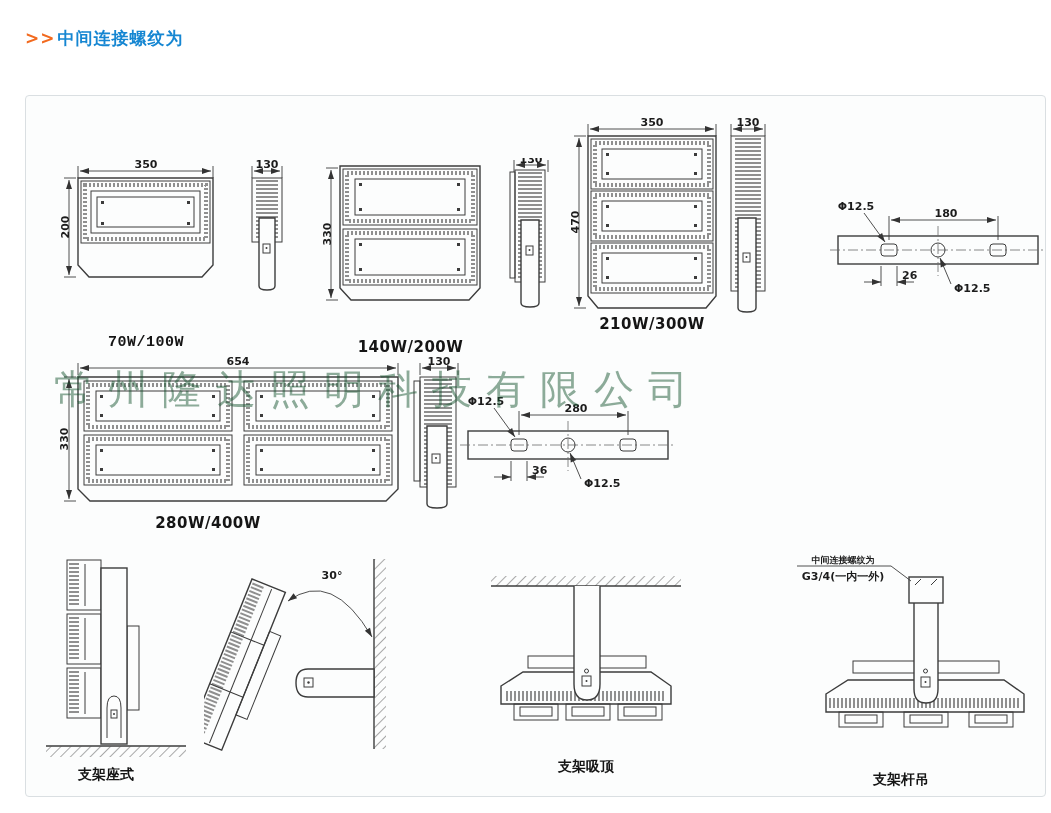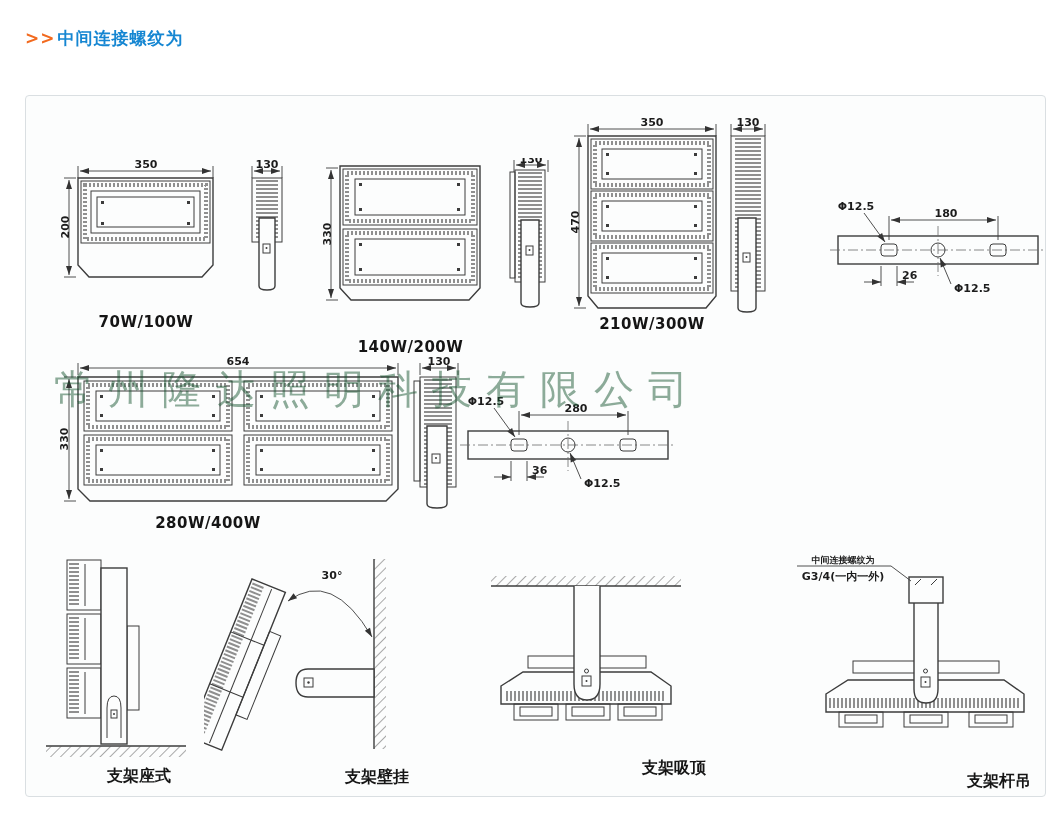--- a/index.html
+++ b/index.html
@@ -5,21 +5,21 @@
   html,body{margin:0;padding:0;background:#fff;}
   .page{position:relative;width:1051px;height:813px;background:#fff;overflow:hidden;
         font-family:"DejaVu Sans","Liberation Sans",sans-serif;}
   .hdr{position:absolute;left:25px;top:27px;font-size:17px;font-weight:bold;letter-spacing:1px;}
   .hdr .chev{color:#f26a1f;margin-right:2px;}
   .hdr .ttl{color:#1586d2;}
   .panel{position:absolute;left:25px;top:95px;width:1019px;height:700px;background:#fcfdfd;
          border:1px solid #dadfe2;border-radius:4px;}
   .fig{position:absolute;}
   .fig-label{font-size:15px;font-weight:bold;color:#151515;text-align:center;letter-spacing:.5px;}
-  .mount-label{font-size:16px;font-weight:bold;color:#151515;text-align:right;}
+  .mount-label{font-size:14px;font-weight:bold;color:#151515;text-align:center;}
   .wm{position:absolute;left:28px;top:264px;width:900px;height:66px;line-height:66px;
       font-family:Liberation Mono, monospace;font-size:40px;letter-spacing:14px;
       color:#14532d;opacity:.48;white-space:nowrap;pointer-events:none;}
   svg{display:block;}
   .ln{stroke:#3c3c3c;stroke-width:1;fill:none;}
   .ln2{stroke:#3c3c3c;stroke-width:1.4;fill:none;}
   .dimln{stroke:#3c3c3c;stroke-width:.9;fill:none;}
   .teeth{stroke:#8f8f8f;stroke-dasharray:2 2;fill:none;}
   .cl{stroke:#6a6a6a;stroke-width:.8;stroke-dasharray:10 3 2 3;fill:none;}
   .fillbg{fill:#fcfdfd;}
@@ -81,21 +81,21 @@
           <text class="dim" x="211" y="12" text-anchor="middle">130</text>
         </g>
         <g>
           <line class="teeth" stroke-width="22" x1="211" y1="24" x2="211" y2="84"></line>
           <rect class="ln" x="196" y="22" width="30" height="64"></rect>
           <path class="ln2 fillbg" d="M203,62 H219 V130 Q219,134 211,134 Q203,134 203,130 Z"></path>
           <rect class="ln" x="207" y="88" width="7" height="9"></rect>
             <circle class="sc" cx="210.5" cy="92" r="1"></circle>
         </g>
       </svg>
-      <div class="fig-label" style="width:180px;margin-top:7px;">70W/100W</div>
+      <div class="fig-label" style="width:180px;margin-top:28px;font-family:Liberation Mono, monospace;">70W/100W</div>
     </div>
 
     <div class="fig" style="left:292px;top:62px;width:248px;">
       <svg width="240" height="152">
         <g>
           <line class="dimln" x1="20" y1="10" x2="8" y2="10"></line>
             <line class="dimln" x1="20" y1="142" x2="8" y2="142"></line>
           <line class="dimln" x1="13" y1="12" x2="13" y2="140" marker-start="url(#as)" marker-end="url(#ae)"></line>
           <text class="dim" x="9" y="80" text-anchor="middle" transform="rotate(-90 9 76)">330</text>
         </g>
@@ -320,21 +320,20 @@
         <g>
           <path class="ln2 fillbg" d="M104,118 H170 V146 H104 Q92,146 92,132 Q92,118 104,118 Z"></path>
           <rect class="ln" x="100" y="127" width="9" height="9"></rect>
             <circle class="sc" cx="104.5" cy="131.5" r="1.2"></circle>
         </g>
         <g>
           <path class="dimln" d="M84,50 Q128,18 168,86" marker-start="url(#as)" marker-end="url(#ae)"></path>
           <text class="dim" x="128" y="28" text-anchor="middle">30°</text>
         </g>
       </svg>
-      <div class="mount-label" style="width:205px;margin-top:4px;">支架壁挂</div>
     </div>
 
     <div class="fig" style="left:440px;top:470px;width:240px;">
       <svg width="240" height="188">
         <g>
           <rect x="25" y="10" width="190" height="10" fill="url(#hatch)" stroke="none"></rect>
           <line class="ln2" x1="25" y1="20" x2="215" y2="20"></line>
         </g>
         <rect class="ln" x="62" y="90" width="118" height="12"></rect>
         <g>

